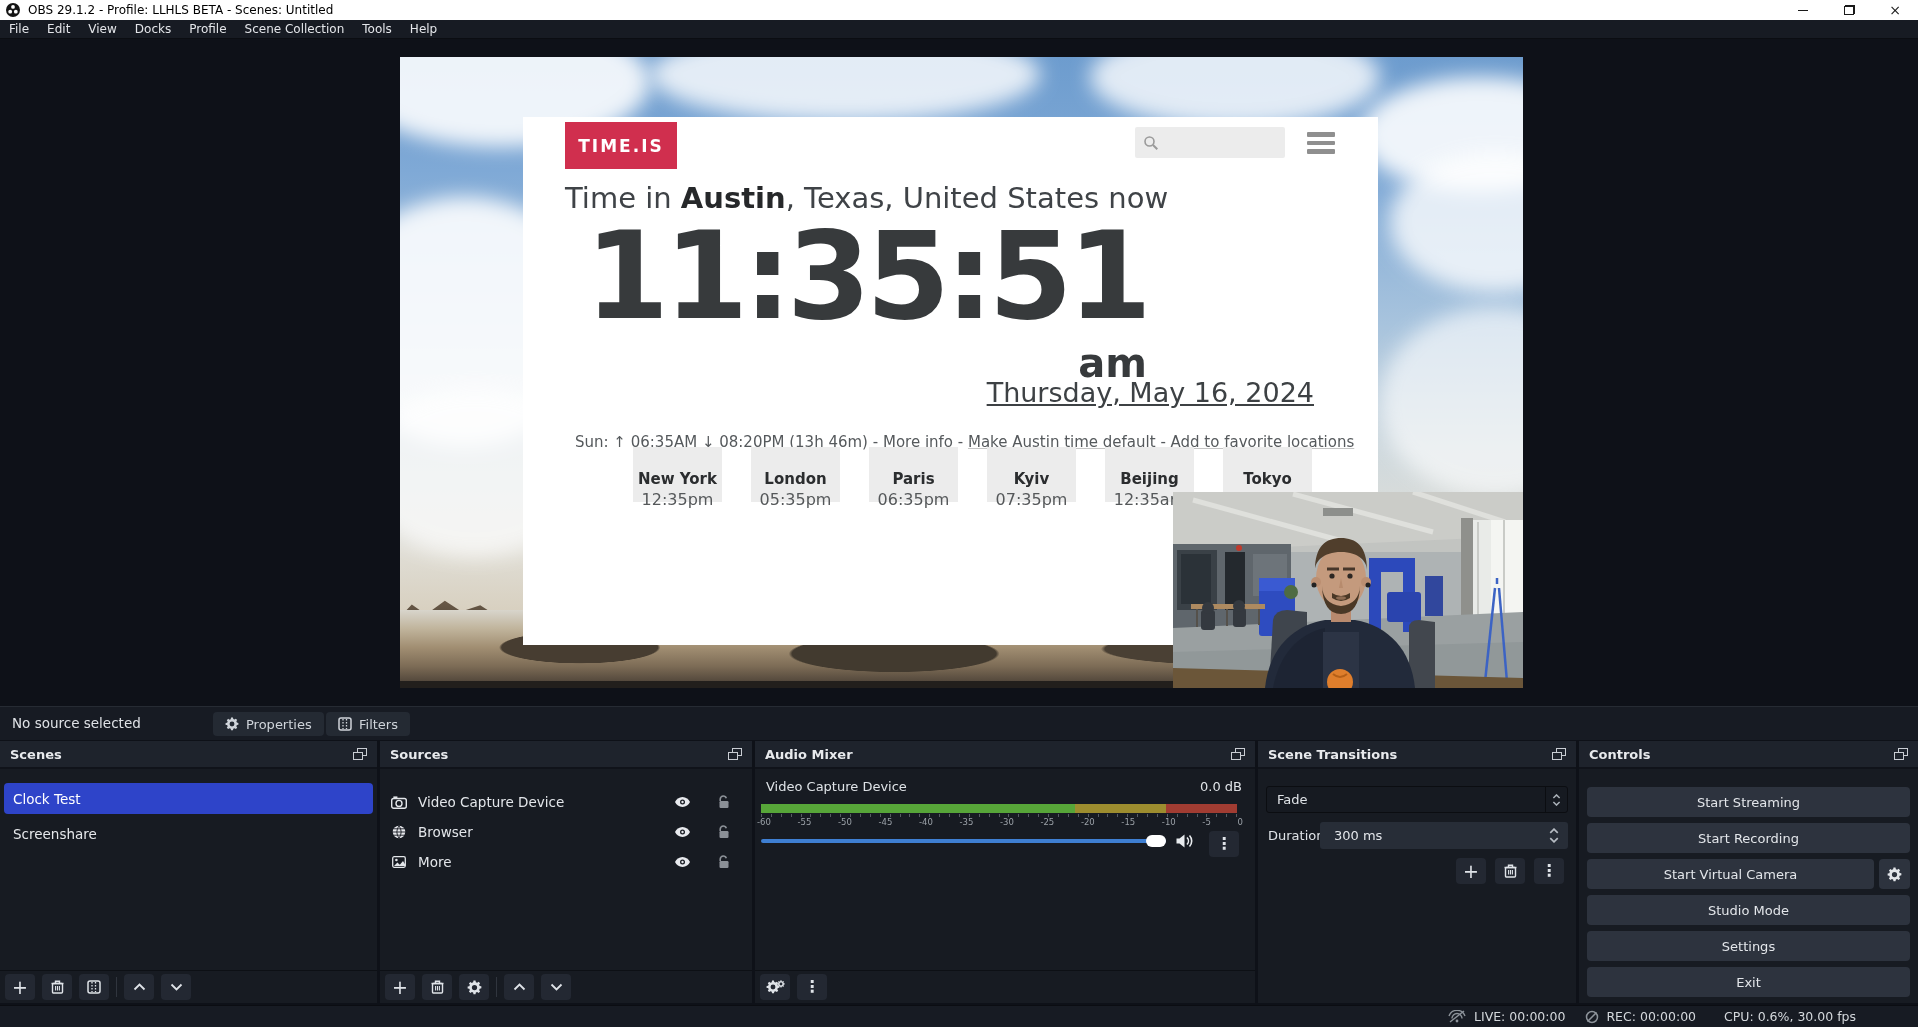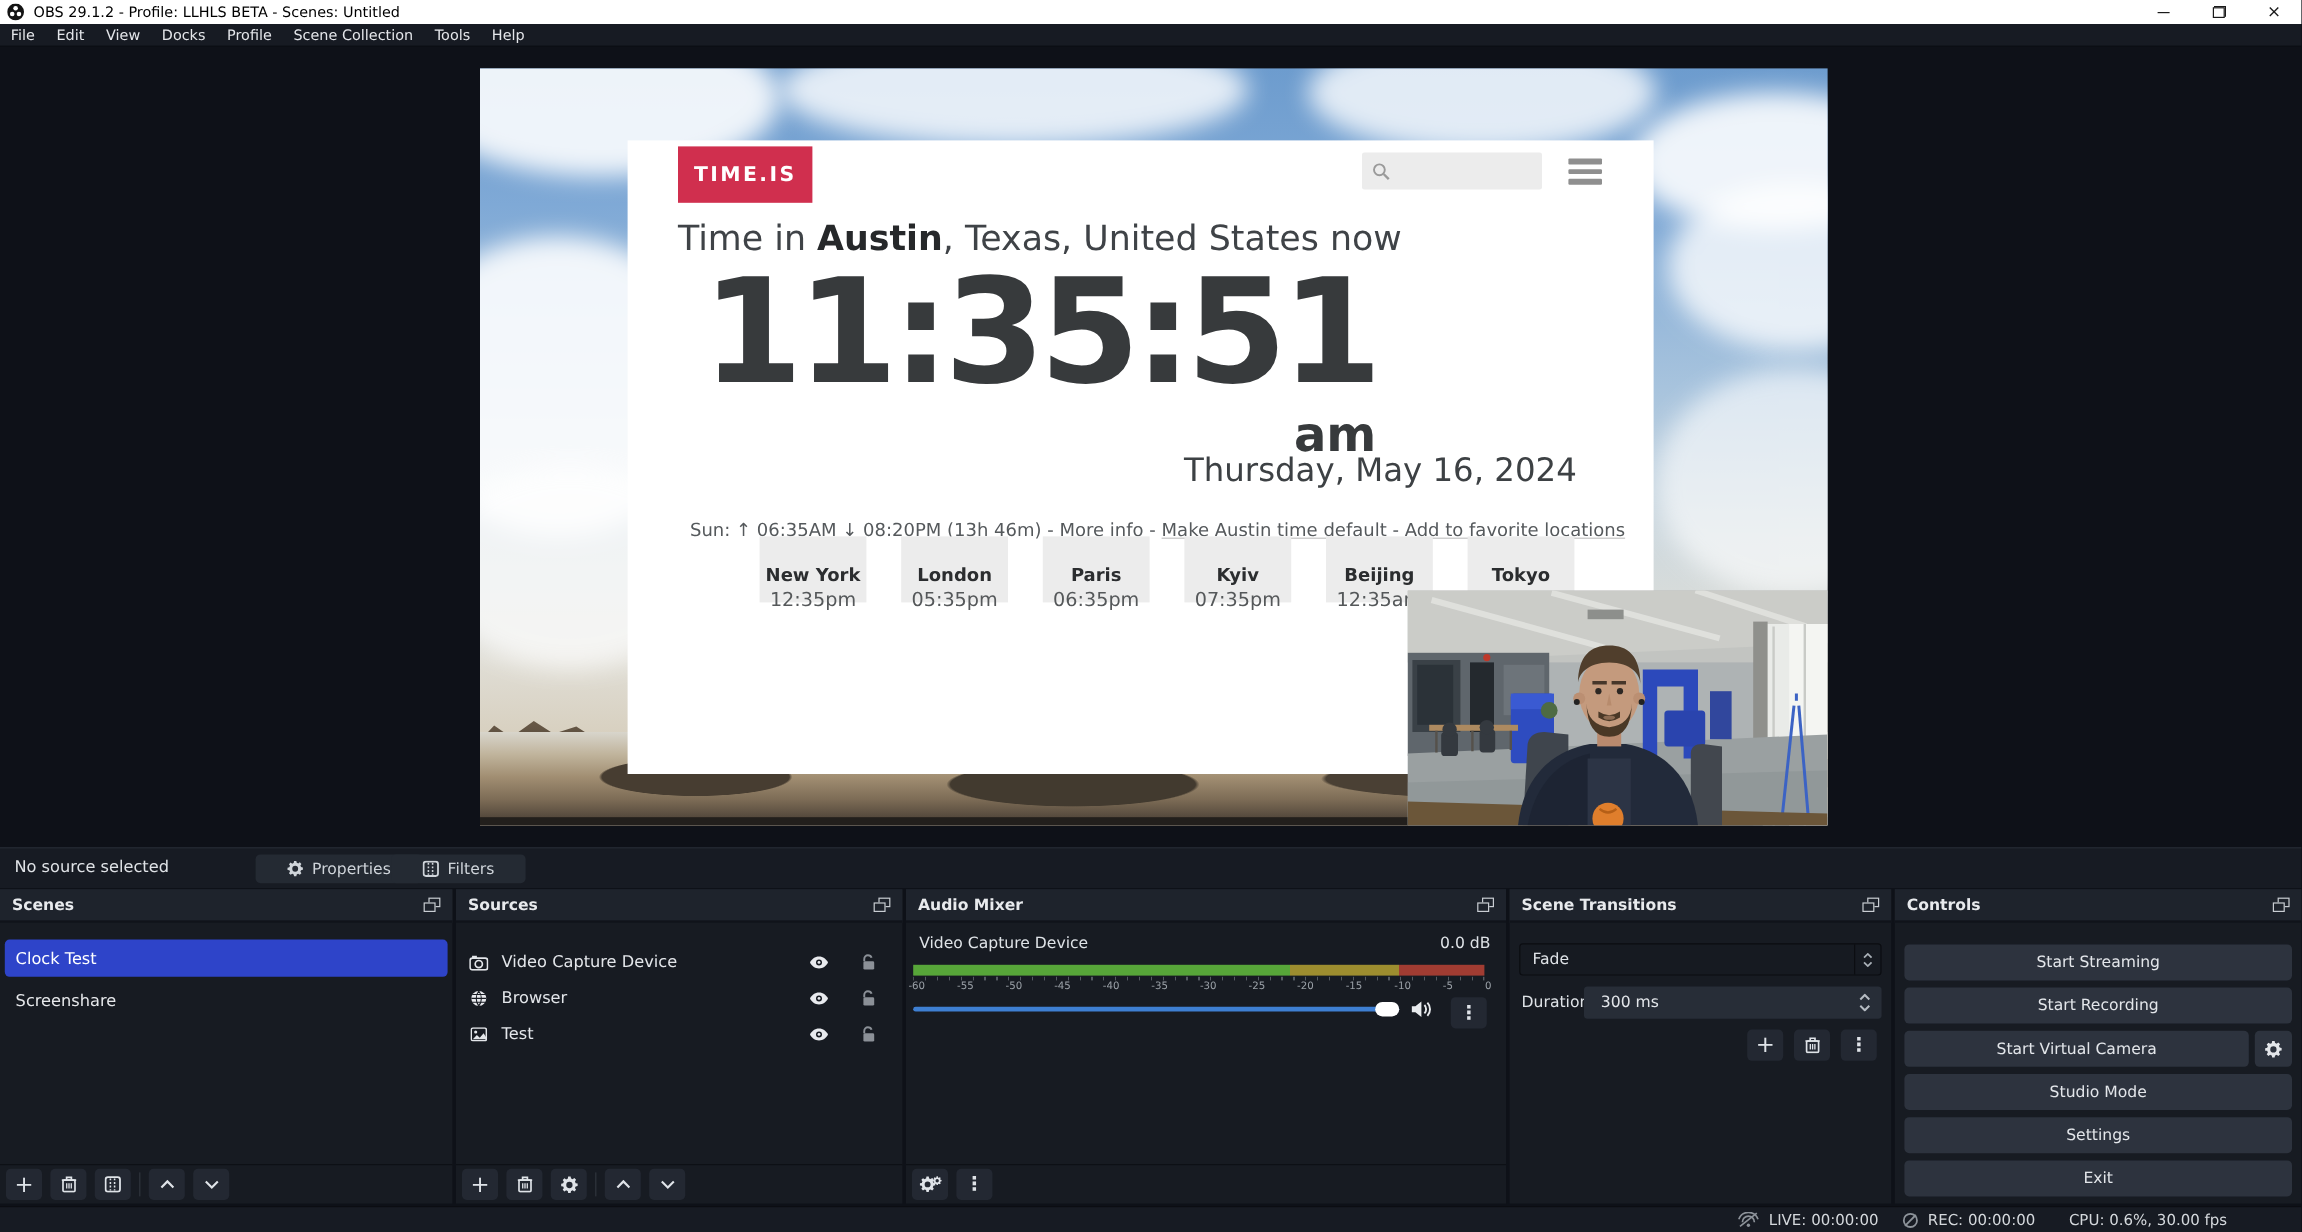--- a/index.html
+++ b/index.html
@@ -54,34 +54,34 @@
     display:flex; align-items:center; justify-content:center; font-size:17px; font-weight:bold; letter-spacing:2px; }
   .ti-search { position:absolute; left:612px; top:10px; width:150px; height:31px; background:#ececec; border:none; border-radius:2px;
     display:flex; align-items:center; padding-left:8px; gap:6px; }
   .ti-burger { position:absolute; left:784px; top:15px; width:28px; display:flex; flex-direction:column; gap:4px; }
   .ti-burger span { display:block; height:4.5px; background:#8f8f8f; border-radius:1px; }
   .ti-heading { position:absolute; left:42px; top:64px; font-size:29px; color:#3f4347; white-space:nowrap; }
   .ti-heading b { font-weight:800; color:#26282a; }
   .ti-clockrow { position:absolute; left:62px; top:96px; display:flex; align-items:flex-end; color:#373a3c;flex-direction:column; }
   .ti-clock { font-size:121px; font-weight:700; letter-spacing:-5px; line-height:1.05; }
   .ti-ampm { font-size:40px; font-weight:700; margin-left:10px; margin-bottom:12px; }
-  .ti-date { position:absolute; right:64px; top:260px; font-size:27px; color:#3d4144; }
+  .ti-date { position:absolute; right:64px; top:260px; font-size:27px; color:#3d4144;text-decoration:underline; }
   .ti-sun { position:absolute; left:52px; top:316px; width:745px; font-size:15px; color:#55595c; white-space:nowrap; }
   .ti-link { text-decoration:underline; text-decoration-color:#c4c4c4; color:#55595c; }
   .ti-cities { position:absolute; left:110px; top:330px; display:flex; gap:29px; }
   .ti-city { width:89px; height:55px; background:#ececec; text-align:center; padding-top:23px; }
   .ti-city .cname { font-size:15px; font-weight:bold; color:#2b2d2f; }
   .ti-city .ctime { font-size:16px; color:#55585a; margin-top:2px; }
   
   .webcam { position:absolute; right:0; bottom:0; width:350px; height:196px; }
   
   .source-toolbar { position:absolute; top:706px; left:0; width:100%; height:34px; background:#171b23; border-top:1px solid #262b33; }
   .st-status { position:absolute; left:12px; top:8px; font-size:13.5px; color:#dfe2e6; }
   .tb-btn { position:absolute; top:5px; height:24px; background:#242a33; border:none; border-radius:4px;
-    display:flex; align-items:center; gap:7px; padding:0 26px; color:#cfd4da; font-size:13px; font-family:inherit; }
+    display:flex; align-items:center; gap:7px; padding:0 12px; color:#cfd4da; font-size:13px; font-family:inherit; }
   .btn-properties { left:213px; }
   .btn-filters { left:326px; }
   
   .docks { position:absolute; top:741px; left:0; width:100%; height:262px; }
   .dock { position:absolute; top:0; bottom:0; background:#171b22; }
   .dock-scenes { left:0; width:377px; }
   .dock-sources { left:380px; width:372px; }
   .dock-mixer { left:755px; width:500px; }
   .dock-transitions { left:1258px; width:318px; }
   .dock-controls { left:1579px; width:339px; }
@@ -434,21 +434,21 @@
         </button>
       </div>
       <div class="source-row">
         <span class="src-icon">
           <svg width="14" height="12" viewBox="0 0 14 12">
               <rect x="0.7" y="0.7" width="12.6" height="10.6" rx="1.5" fill="none" stroke="currentColor" stroke-width="1.3"></rect>
               <circle cx="4.4" cy="4" r="1.3" fill="currentColor"></circle>
               <path d="M2 10l3.4-3.6 2.4 2.3L11 5l2 3.2V10z" fill="currentColor"></path>
             </svg>
         </span>
-        <span>Test</span>
+        <span>More</span>
         <button class="row-btn eye-btn">
           <svg width="17" height="12" viewBox="0 0 16 12">
               <path d="M8 1C4.5 1 1.8 3.3.5 6c1.3 2.7 4 5 7.5 5s6.2-2.3 7.5-5C14.2 3.3 11.5 1 8 1z" fill="#e8eaee"></path>
               <circle cx="8" cy="6" r="2.5" fill="#171b22"></circle>
               <circle cx="8" cy="6" r="1.2" fill="#e8eaee"></circle>
             </svg>
         </button>
         <button class="row-btn lock-btn">
           <svg width="12" height="14" viewBox="0 0 12 14">
               <path d="M2.2 6V4.3C2.2 2.5 3.5 1 5.3 1c1.6 0 2.6.9 3 2.2" fill="none" stroke="#8b9097" stroke-width="1.6"></path>

